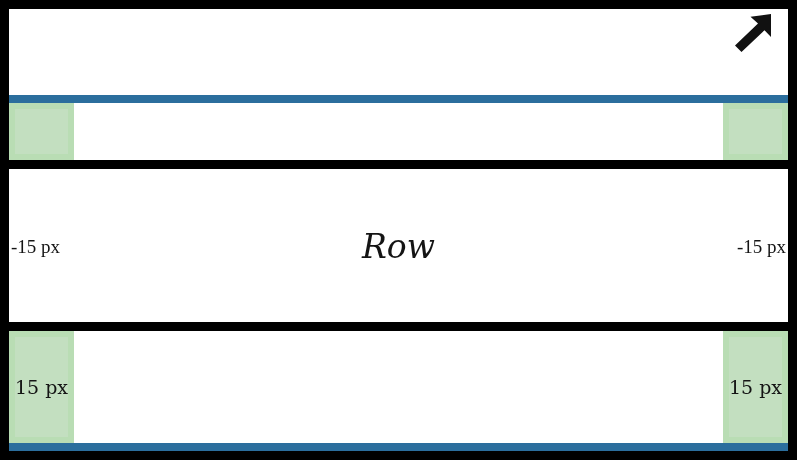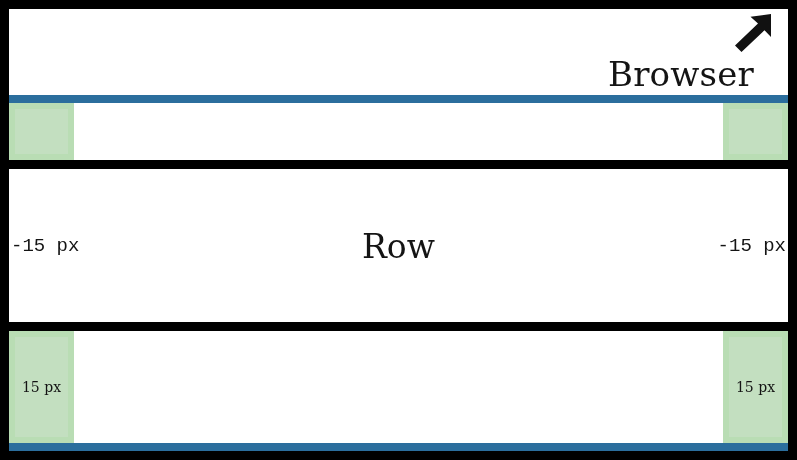--- a/index.html
+++ b/index.html
@@ -149,61 +149,61 @@
     left: 0;
     right: 0;
     top: 50%;
     transform: translateY(-50%);
     text-align: center;
     font-size: 33px;
     line-height: 1;
     color: #141414;
     font-family: "DejaVu Serif", serif;
     white-space: nowrap;
+    font-style: italic;
   }
 
   
   .edge-label {
     position: absolute;
     top: 50%;
     transform: translateY(-50%);
     font-size: 19px;
     line-height: 1;
     color: #141414;
-    font-family: Liberation Mono, monospace;
+    font-family: Liberation Serif, serif;
     white-space: nowrap;
   }
   .edge-left  { left: 2px; }
   .edge-right { right: 2px; }
 
   
   .gutter-label {
     position: absolute;
     top: 50%;
     left: 50%;
     transform: translate(-50%, -50%);
-    font-size: 14px;
+    font-size: 19px;
     line-height: 1;
     color: #141414;
     font-family: "DejaVu Serif", serif;
     white-space: nowrap;
   }
 </style>
 </head>
 <body>
 
 <div id="diagram">
 
   <div class="band browser-band">
     <span class="browser-arrow">
       <svg viewBox="0 0 46 44" width="46" height="44" aria-hidden="true">
         <path d="M41 3 L41 26 L34.5 19.2 L11.5 41 L5 34.4 L28 12.6 L20.5 5.8 Z" fill="#111111"></path>
       </svg>
     </span>
-    <span class="browser-label">Browser</span>
   </div>
 
   <div class="blue-bar blue-top"></div>
 
   <div class="band gutter-band">
     <div class="gutter-block g-strip-left">
       <div class="inner"></div>
     </div>
     <div class="gutter-block g-strip-right">
       <div class="inner"></div>

